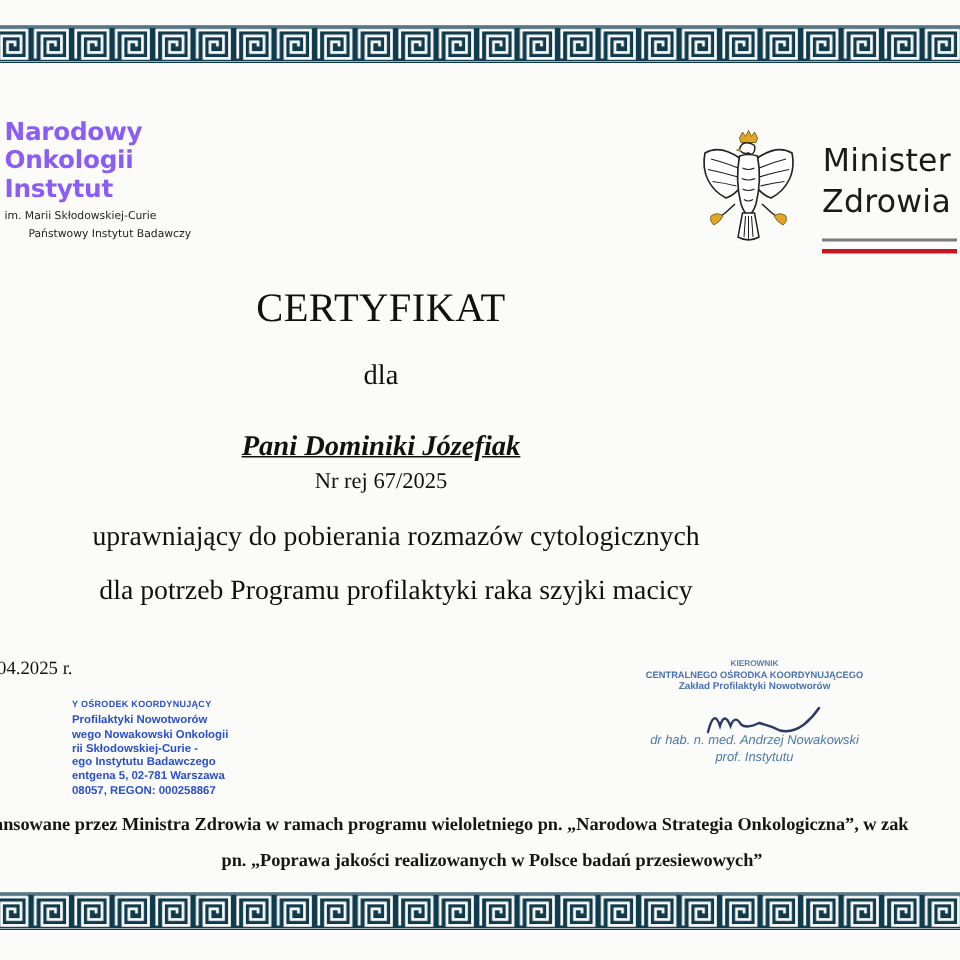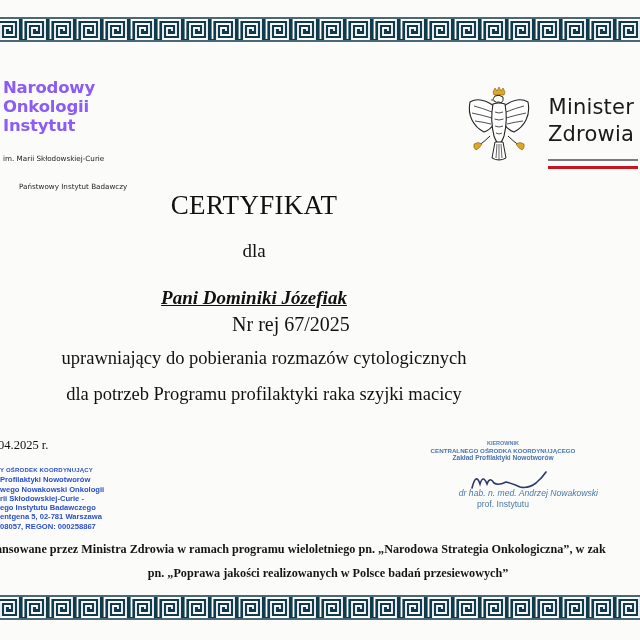--- a/index.html
+++ b/index.html
@@ -16,61 +16,61 @@
   .top-band { top: 17px; }
   .bottom-band { top: 595px; }
 
   .nio-logo { position: absolute; left: 3px; top: 78px; }
   .nio-logo .big {
     font-family: "DejaVu Sans", sans-serif; font-weight: bold;
     font-size: 16.5px; line-height: 19px; color: #8b5cf6; letter-spacing: -0.2px;
   }
   .nio-logo .small {
     font-family: "DejaVu Sans", sans-serif; font-size: 7.2px; line-height: 12px;
-    color: #222; margin-top: 18px;
+    color: #222; margin-top: 3px;
   }
-  .nio-logo .small2 { margin-top: 16px; padding-left: 16px; }
+  .nio-logo .small2 { margin-top: 0; padding-left: 16px; }
 
   .mz-logo { position: absolute; left: 466px; top: 86px; width: 166px; height: 90px; text-align: right; }
   .mz-eagle { position: absolute; left: 0; top: 0; width: 66px; height: 84px; }
   .mz-text {
     position: absolute; left: 82px; top: 8px;
     font-family: "DejaVu Sans", sans-serif; font-size: 21px; line-height: 27px;
     color: #1a1a1a; white-space: nowrap; letter-spacing: 0.2px;
   }
   .mz-line-grey { position: absolute; left: 82px; top: 73px; width: 90px; height: 2px; background: #7a7a7a; }
   .mz-line-red { position: absolute; left: 82px; top: 80px; width: 90px; height: 3px; background: #c6161f; }
 
   .center { position: absolute; left: 0; width: 508px; text-align: center; white-space: nowrap; }
   .title { top: 190px; font-size: 27px; letter-spacing: 0.3px; }
   .dla { top: 240px; font-size: 19px; text-align: center; }
   .name { top: 287px; font-size: 19px; font-weight: bold; font-style: italic; text-decoration: underline; }
-  .nr { top: 313px; font-size: 20px; padding-left: 37px; }
+  .nr { top: 313px; font-size: 15px; }
   .line1 { top: 348px; font-size: 18.5px; left: 10px; }
   .line2 { top: 384px; font-size: 18.5px; left: 10px; }
 
   .date { position: absolute; left: -2px; top: 438px; font-size: 12.5px; }
 
   .stamp-left {
     position: absolute; left: 0; top: 466px;
     font-family: "Liberation Sans", sans-serif; font-weight: bold;
-    color: #2a4fc9; font-size: 7.6px; line-height: 9.3px; white-space: nowrap;
+    color: #2a4fc9; font-size: 7.6px; line-height: 9.3px; white-space: nowrap; padding-left: 48px;
   }
   .stamp-left .l0 { font-size: 6px; letter-spacing: 0.2px; }
 
   .stamp-right {
     position: absolute; left: 408px; top: 440px; width: 190px; text-align: center;
     font-family: "Liberation Sans", sans-serif; color: #3a6fa0;
   }
   .stamp-right .k { font-size: 5.5px; font-weight: bold; line-height: 7px; color: #5a7fae; }
   .stamp-right .c { font-size: 6.2px; font-weight: bold; line-height: 7px; color: #4a73b0; }
   .stamp-right .z { font-size: 6.6px; font-weight: bold; line-height: 8px; color: #4a73b0; }
   .signature { position: absolute; left: 470px; top: 468px; width: 110px; height: 22px; }
-  .stamp-right .dr { font-size: 8.6px; font-style: italic; line-height: 11px; margin-top: 26px; color: #4b79a8; text-align: right; }
-  .stamp-right .prof { font-size: 8.6px; line-height: 11px; color: #4b79a8; }
+  .stamp-right .dr { font-size: 8.6px; font-style: italic; line-height: 11px; margin-top: 26px; color: #4b79a8; }
+  .stamp-right .prof { font-size: 8.6px; font-style: italic; line-height: 11px; color: #4b79a8; }
 
   .funding {
     position: absolute; left: 0; width: 640px; white-space: nowrap;
     font-family: "Liberation Serif", serif; font-weight: bold; font-size: 12.2px; color: #151515;
   }
   .fund1 { top: 542px; left: -4px; }
   .fund2 { top: 566px; text-align: center; left: 8px; }
 </style>
 </head>
 <body>

